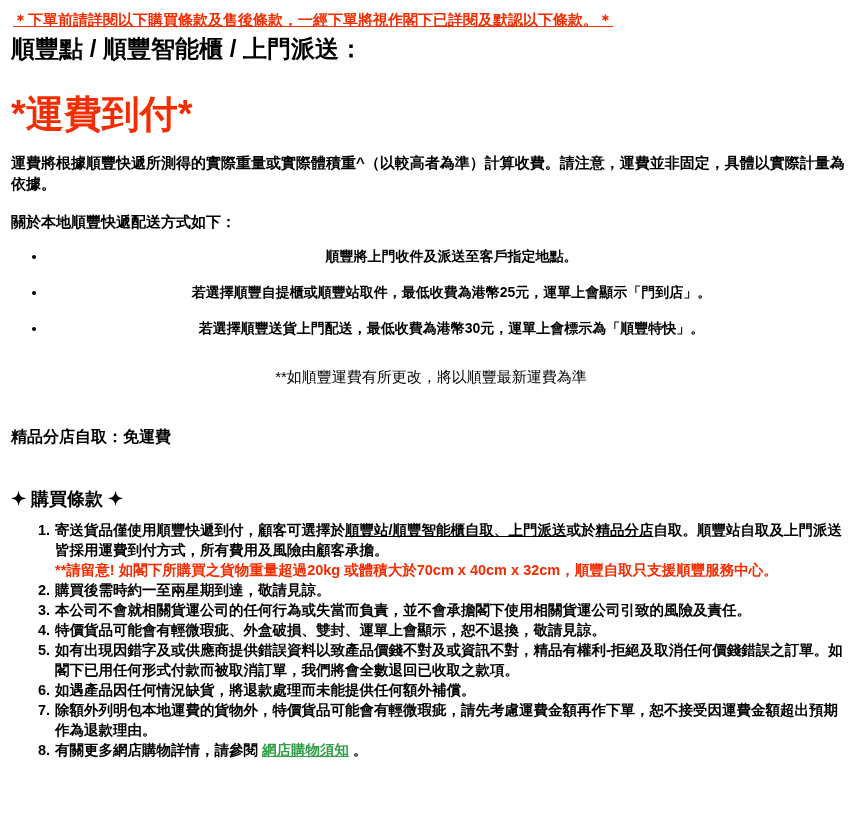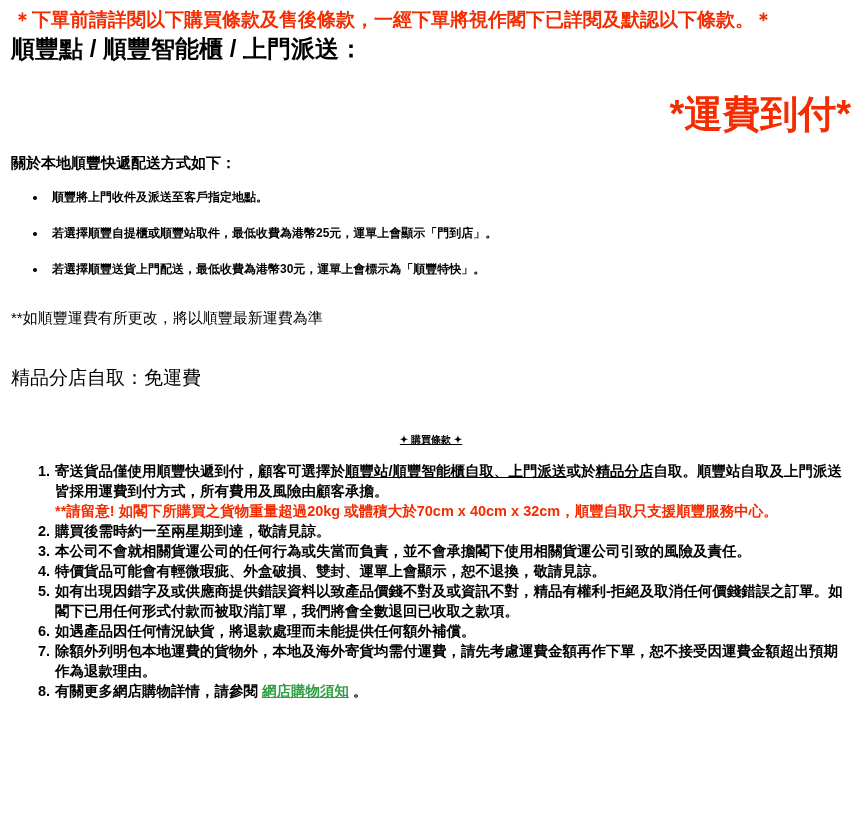--- a/index.html
+++ b/index.html
@@ -11,23 +11,24 @@
   body{
     width:861px;height:831px;
     font-family:"Liberation Sans",sans-serif;
     color:#000;
     overflow:hidden;
   }
   .page{padding:8px 10px 0 10px;}
 
   .top-notice{
     margin:2px 0 4px 3px;
-    font-size:19px;
+    font-size:15px;
     font-weight:bold;
     color:var(--accent);
+    text-decoration:underline;
     line-height:19px;
   }
 
   .shipping-heading{
     margin:49px 0 0 1px;
     font-size:20px;
     font-weight:bold;
     text-decoration:underline;
     line-height:24px;
   }
@@ -36,65 +37,64 @@
     font-size:24px;
     font-weight:bold;
     line-height:30px;
   }
   .cod-highlight{
     margin:29px 0 0 1px;
     font-size:38px;
     font-weight:bold;
     color:var(--accent);
     line-height:42px;
-    text-align:right;
   }
 
   .body-text{
     font-size:15px;
     font-weight:bold;
     line-height:21px;
     margin:0 0 0 1px;
   }
   .intro{margin-top:17px;width:845px;}
   .delivery-intro{margin-top:17px;}
 
   ul.delivery-list{
     margin:14px 0 0 0;
     padding-left:37px;
     list-style:disc;
   }
   ul.delivery-list li{
-    font-size:12px;
+    font-size:14px;
     font-weight:bold;
     line-height:21px;
     margin-bottom:15px;
     padding-left:5px;
+    text-align:center;
   }
 
   .change-note{
     margin:28px 0 0 1px;
     font-size:15px;
     font-weight:normal;
     line-height:20px;
+    text-align:center;
   }
   .store-pickup{
     margin:40px 0 0 1px;
-    font-size:19px;
-    font-weight:normal;
+    font-size:16px;
+    font-weight:bold;
     line-height:20px;
   }
 
   .terms-heading{
     margin:42px 0 0 1px;
-    font-size:10px;
+    font-size:18px;
     font-weight:bold;
-    text-decoration:underline;
     line-height:20px;
-    text-align:center;
   }
 
   ol.terms-list{
     margin:11px 0 0 0;
     padding-left:44px;
     list-style:decimal;
   }
   ol.terms-list li{
     font-size:14.5px;
     font-weight:bold;
@@ -117,20 +117,21 @@
 <body>
 
 <div class="page">
 
   <p class="top-notice">＊下單前請詳閱以下購買條款及售後條款，一經下單將視作閣下已詳閱及默認以下條款。＊</p>
 
   <div class="shipping-subheading">順豐點 / 順豐智能櫃 / 上門派送：</div>
 
   <div class="cod-highlight">*運費到付*</div>
 
+  <p class="body-text intro">運費將根據順豐快遞所測得的實際重量或實際體積重^（以較高者為準）計算收費。請注意，運費並非固定，具體以實際計量為依據。</p>
 
   <p class="body-text delivery-intro">關於本地順豐快遞配送方式如下：</p>
 
   <ul class="delivery-list">
     <li>順豐將上門收件及派送至客戶指定地點。</li>
     <li>若選擇順豐自提櫃或順豐站取件，最低收費為港幣25元，運單上會顯示「門到店」。</li>
     <li>若選擇順豐送貨上門配送，最低收費為港幣30元，運單上會標示為「順豐特快」。</li>
   </ul>
 
   <p class="change-note">**如順豐運費有所更改，將以順豐最新運費為準</p>
@@ -142,19 +143,19 @@
   <ol class="terms-list">
     <li>
       <span>寄送貨品僅使用順豐快遞到付，顧客可選擇於</span><span class="u">順豐站/順豐智能櫃自取、上門派送</span><span>或於</span><span class="u">精品分店</span><span>自取。順豐站自取及上門派送皆採用運費到付方式，所有費用及風險由顧客承擔。</span>
       <div class="warning-red">**請留意! 如閣下所購買之貨物重量超過20kg 或體積大於70cm x 40cm x 32cm，順豐自取只支援順豐服務中心。</div>
     </li>
     <li>購買後需時約一至兩星期到達，敬請見諒。</li>
     <li>本公司不會就相關貨運公司的任何行為或失當而負責，並不會承擔閣下使用相關貨運公司引致的風險及責任。</li>
     <li>特價貨品可能會有輕微瑕疵、外盒破損、雙封、運單上會顯示，恕不退換，敬請見諒。</li>
     <li>如有出現因錯字及或供應商提供錯誤資料以致產品價錢不對及或資訊不對，精品有權利-拒絕及取消任何價錢錯誤之訂單。如閣下已用任何形式付款而被取消訂單，我們將會全數退回已收取之款項。</li>
     <li>如遇產品因任何情況缺貨，將退款處理而未能提供任何額外補償。</li>
-    <li>除額外列明包本地運費的貨物外，本地及海外寄貨均需付運費，請先考慮運費金額再作下單，恕不接受因運費金額超出預期作為退款理由。</li>
+    <li>除額外列明包本地運費的貨物外，特價貨品可能會有輕微瑕疵，請先考慮運費金額再作下單，恕不接受因運費金額超出預期作為退款理由。</li>
     <li>
       <span>有關更多網店購物詳情，請參閱 </span><a class="link-green">網店購物須知</a><span> 。</span>
     </li>
   </ol>
 
 </div>
 
 </body></html>

